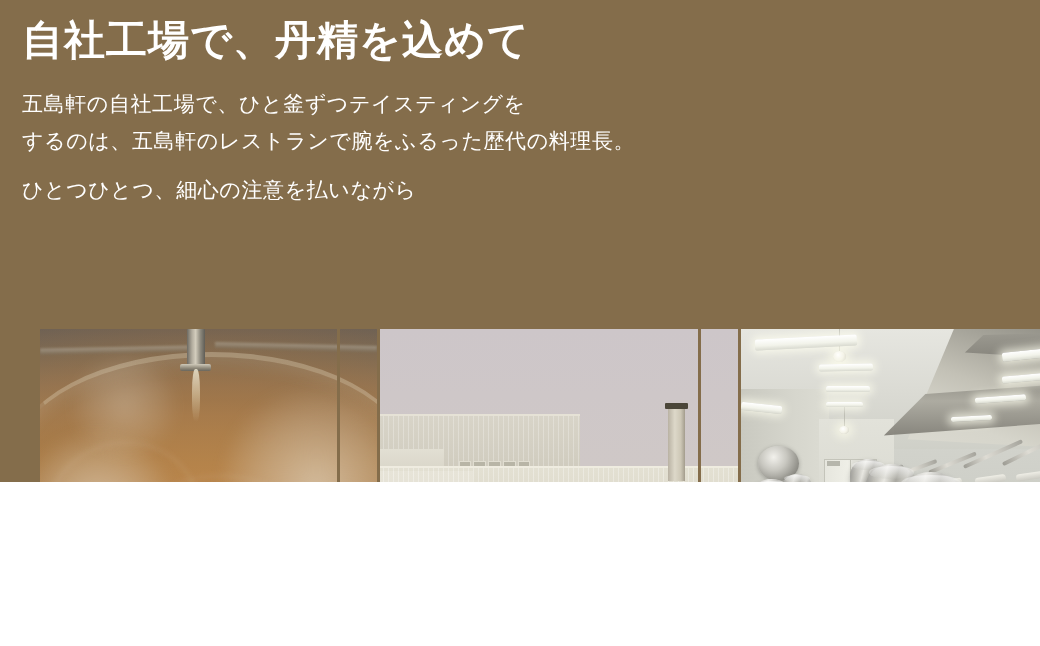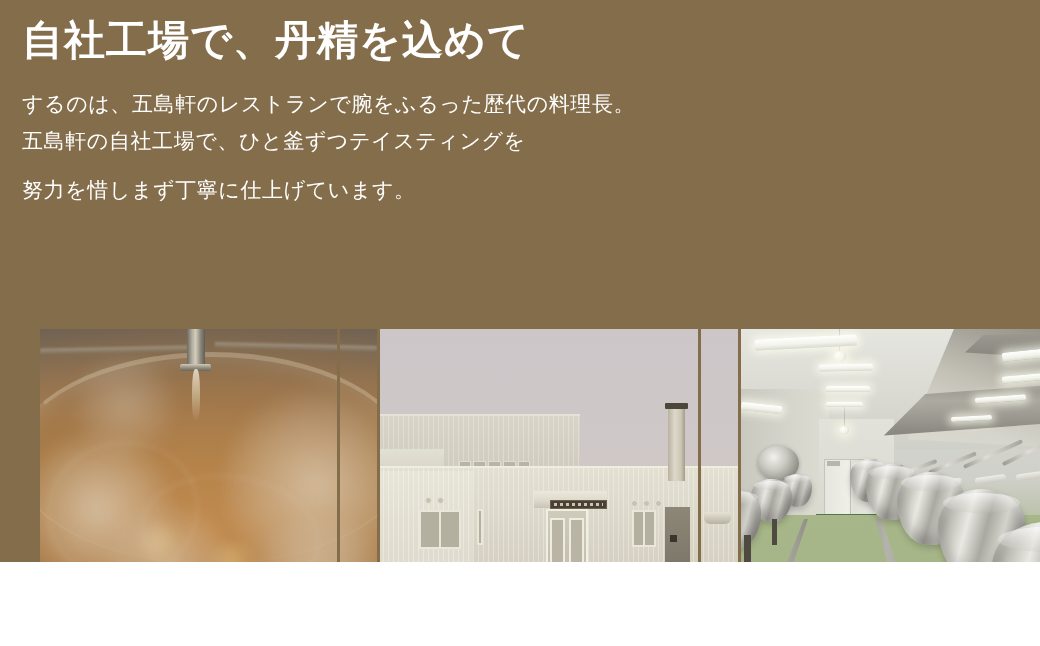--- a/index.html
+++ b/index.html
@@ -9,21 +9,21 @@
   }
   body {
     width: 1040px;
     height: 646px;
     overflow: hidden;
     font-family: "Liberation Serif", "DejaVu Serif", serif;
   }
   #page {
     position: relative;
     width: 1040px;
-    height: 562px;
+    height: 482px;
     overflow: hidden;
   }
 
   
   .header-band {
     position: absolute;
     left: 0; top: 0;
     width: 1040px;
     height: 313px;
     background: #846d4b;
@@ -700,26 +700,26 @@
 </head>
 <body>
 
 <div id="page">
 
   <section class="header-band">
 
     <h1 class="page-title">自社工場で、丹精を込めて</h1>
 
     <div class="body-block first">
+      <div class="body-line">五島軒の自社工場で、ひと釜ずつテイスティングを</div>
       <div class="body-line">するのは、五島軒のレストランで腕をふるった歴代の料理長。</div>
-      <div class="body-line">五島軒の自社工場で、ひと釜ずつテイスティングを</div>
     </div>
 
     <div class="body-block second">
-      <div class="body-line">努力を惜しまず丁寧に仕上げています。</div>
+      <div class="body-line">ひとつひとつ、細心の注意を払いながら</div>
     </div>
   </section>
 
   <section class="photo-strip">
 
     <figure class="photo photo-1">
       <div class="kettle-scene">
         <div class="beam-left"></div>
         <div class="beam-right"></div>
         <div class="kettle-rim-top"></div>

